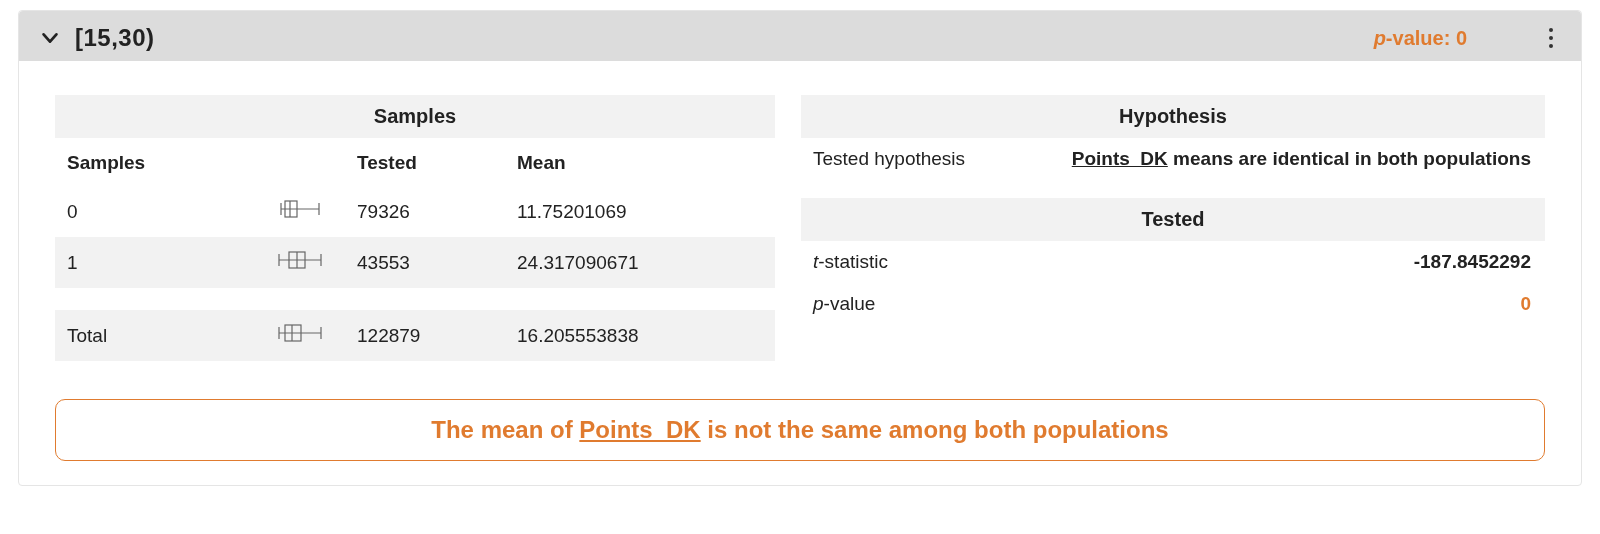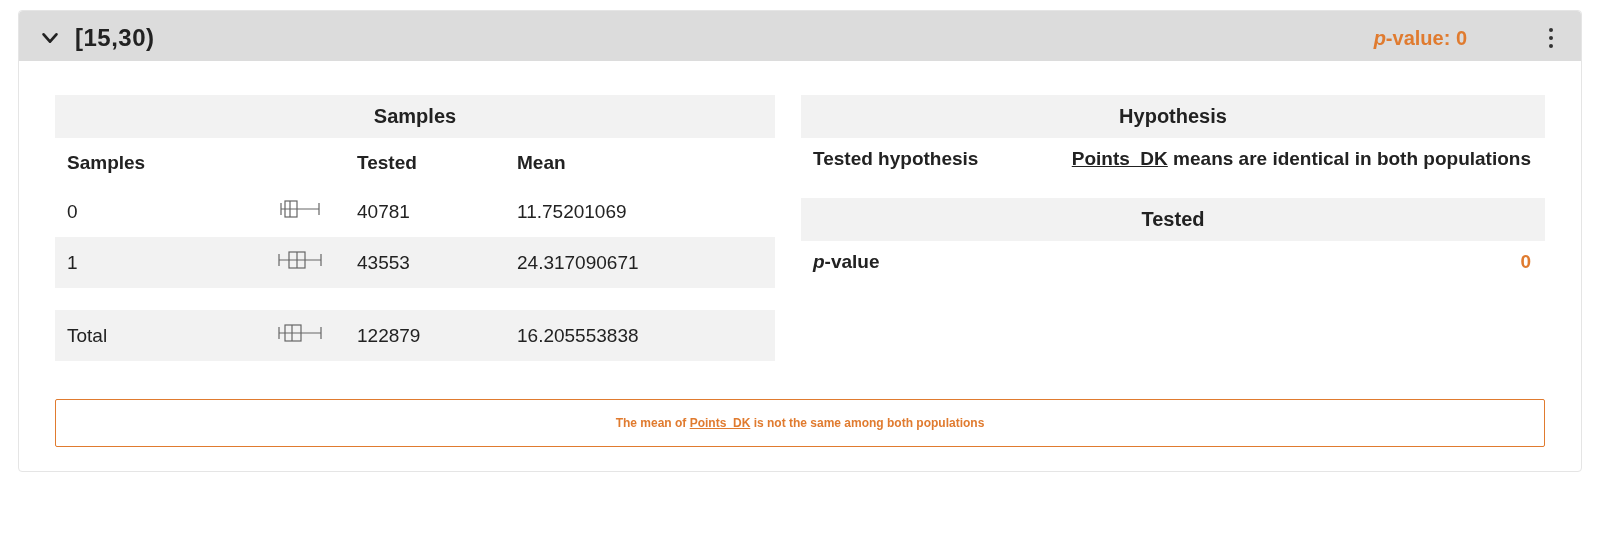--- a/index.html
+++ b/index.html
@@ -115,21 +115,20 @@
   
   .boxplot{
     width:50px;height:26px;
     display:inline-block;
   }
 
   
   .right-table td.label{
     padding:10px 12px;
     white-space:nowrap;
-    font-weight:bold;
   }
   .right-table td.value{
     text-align:right;
     padding:10px 14px;
     font-weight:700;
   }
   .right-table .hypo-text{
     font-weight:700;
   }
   .underline-strong{
@@ -142,23 +141,23 @@
     color:var(--orange);
   }
 
   
   .conclusion{
     margin:38px 36px 0 36px;
     border:1.5px solid var(--orange);
     color:var(--orange);
     text-align:center;
     font-weight:700;
-    font-size:12px;
+    font-size:24px;
     padding:16px 10px;
-    border-radius:2px;
+    border-radius:10px;
   }
   .conclusion .underline{
     text-decoration:underline;
   }
 </style>
 </head>
 <body>
 
 <div class="card">
 
@@ -202,21 +201,21 @@
             <td>0</td>
             <td class="sparkcell">
               <svg class="boxplot" viewBox="0 0 50 26">
                 <line x1="6" y1="13" x2="44" y2="13" stroke="#666" stroke-width="1.2"></line>
                 <line x1="6" y1="7" x2="6" y2="19" stroke="#666" stroke-width="1.2"></line>
                 <line x1="44" y1="7" x2="44" y2="19" stroke="#666" stroke-width="1.2"></line>
                 <rect x="10" y="5" width="12" height="16" fill="none" stroke="#666" stroke-width="1.2"></rect>
                 <line x1="15" y1="5" x2="15" y2="21" stroke="#666" stroke-width="1.2"></line>
               </svg>
             </td>
-            <td class="countcell">40781</td>
+            <td class="countcell">79326</td>
             <td class="meancell">11.75201069</td>
           </tr>
           <tr class="datarow">
             <td>1</td>
             <td class="sparkcell">
               <svg class="boxplot" viewBox="0 0 50 26">
                 <line x1="4" y1="13" x2="46" y2="13" stroke="#666" stroke-width="1.2"></line>
                 <line x1="4" y1="7" x2="4" y2="19" stroke="#666" stroke-width="1.2"></line>
                 <line x1="46" y1="7" x2="46" y2="19" stroke="#666" stroke-width="1.2"></line>
                 <rect x="14" y="5" width="16" height="16" fill="none" stroke="#666" stroke-width="1.2"></rect>
@@ -266,20 +265,26 @@
 
       <div style="height:18px;"></div>
 
       <table class="right-table">
         <thead class="section">
           <tr>
               <th colspan="2">Tested</th>
             </tr>
         </thead>
         <tbody>
+          <tr class="tstat">
+            <td class="label">
+              <span class="t-ital">t</span><span>-statistic</span>
+            </td>
+            <td class="value">-187.8452292</td>
+          </tr>
           <tr class="pval-row">
             <td class="label">
               <span class="p-ital">p</span><span>-value</span>
             </td>
             <td class="value orange-val">0</td>
           </tr>
         </tbody>
       </table>
     </div>
 

